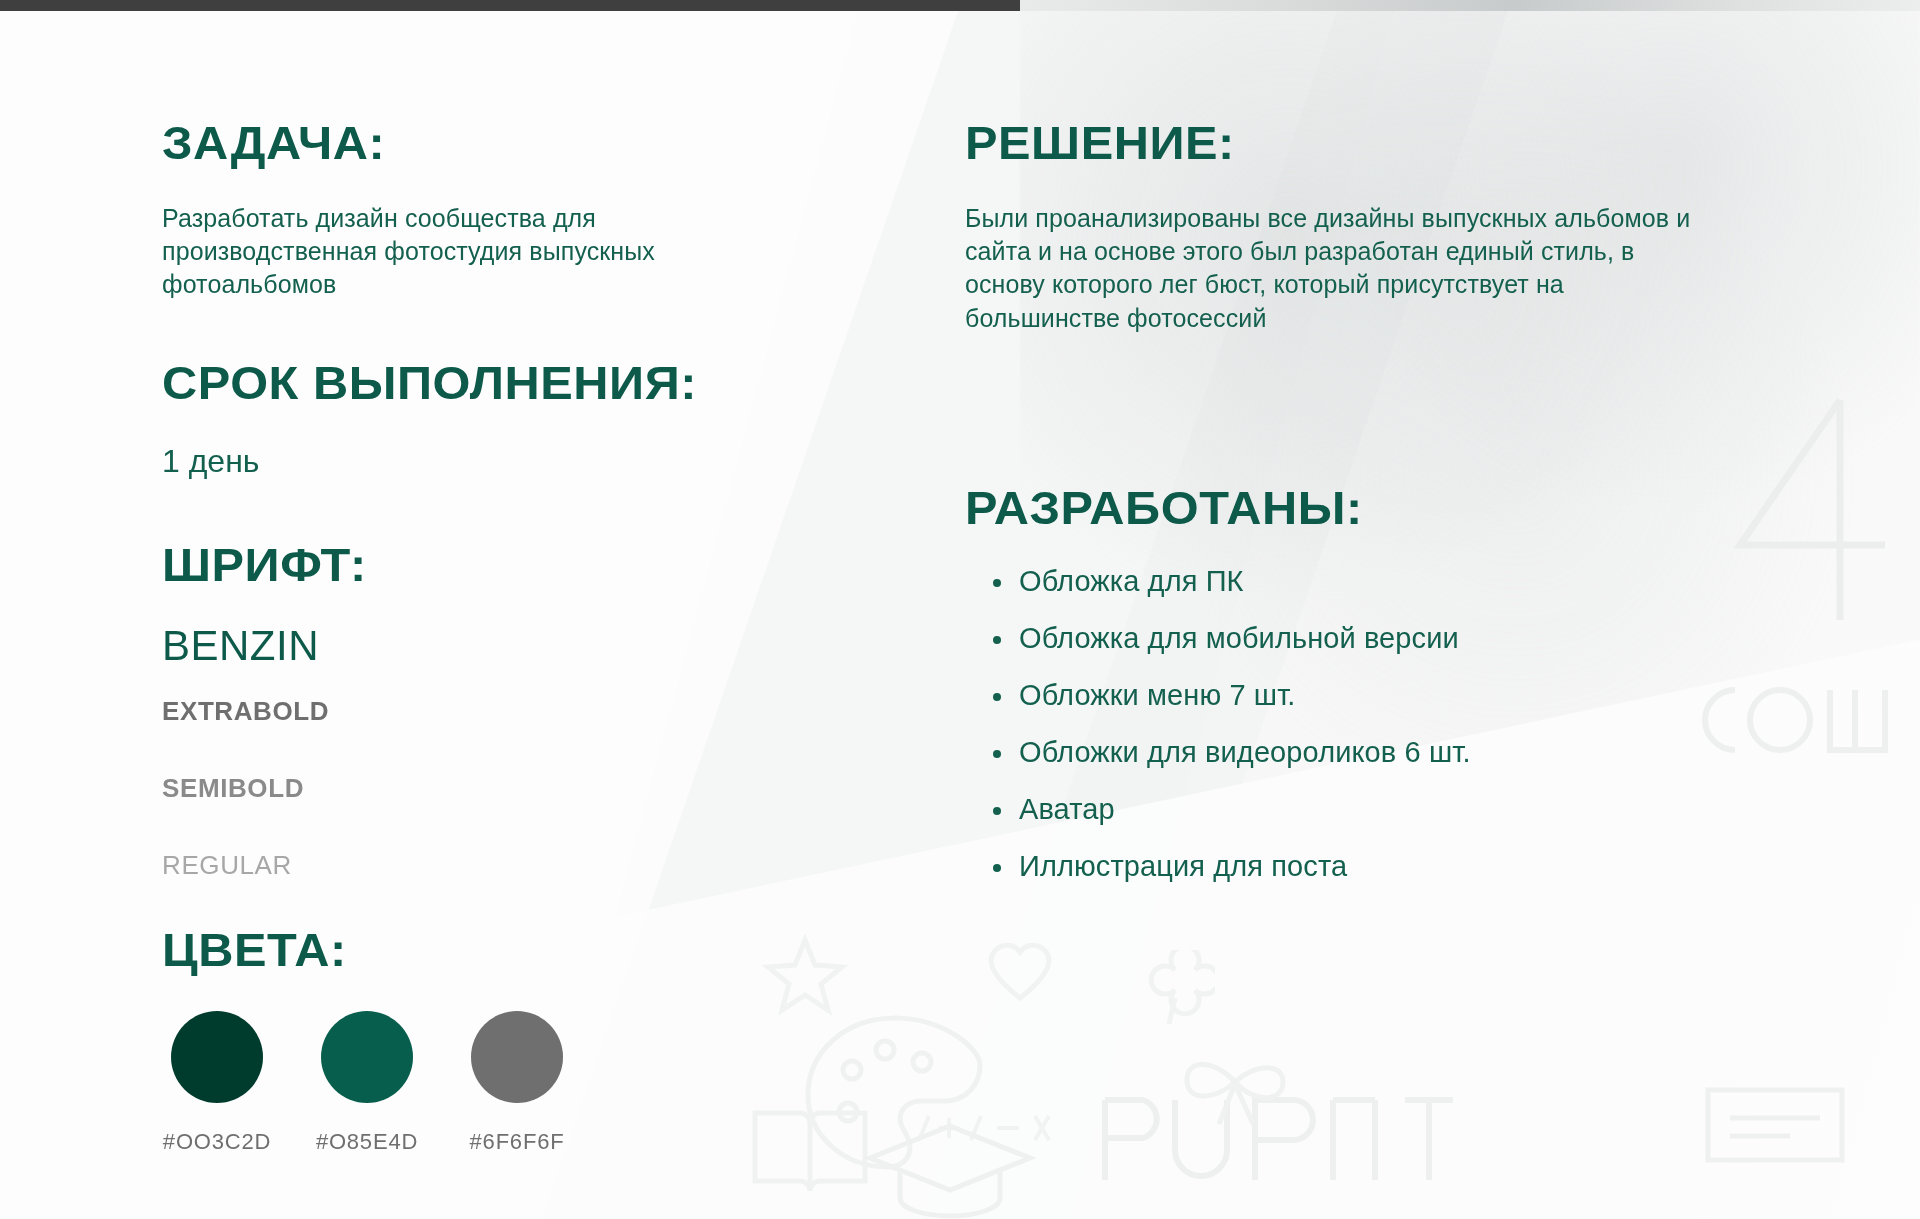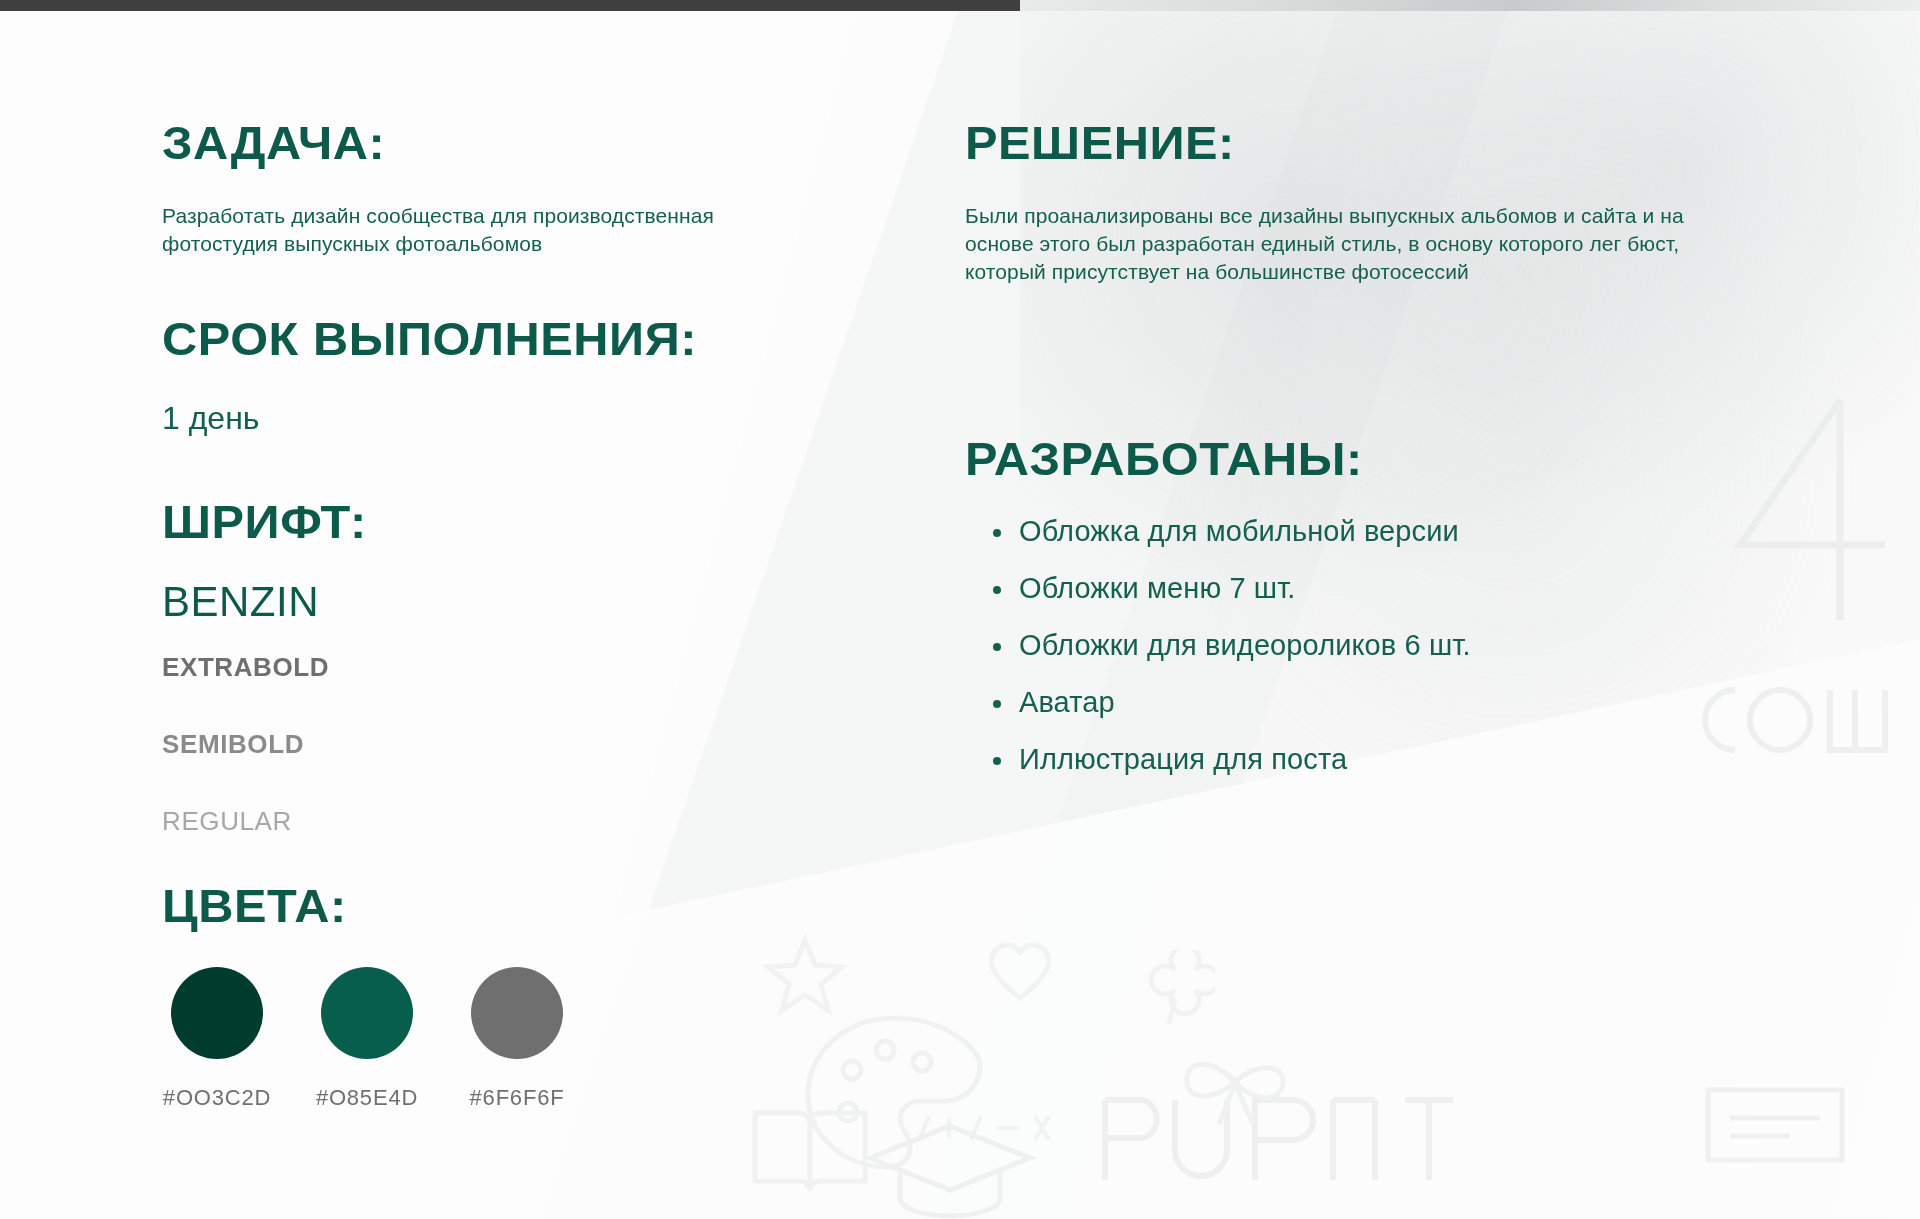--- a/index.html
+++ b/index.html
@@ -119,21 +119,21 @@
   }
   .title-задача { font-size: 47px; }
 
   p.body-text, ul.bullets li {
     font-family: "Liberation Sans", sans-serif;
     font-weight: 400;
     color: #14604f;
   }
   p.body-text {
     margin: 0;
-    font-size: 21px;
+    font-size: 25px;
     line-height: 1.33;
     letter-spacing: .1px;
   }
   .gap-after-title { height: 34px; }
   .gap-section { height: 58px; }
 
   .small-value {
     margin: 0;
     font-size: 32px;
     color: #14604f;
@@ -314,20 +314,21 @@
 
       <h2 class="section-title">РЕШЕНИЕ:</h2>
       <div class="gap-after-title"></div>
       <p class="body-text" style="max-width:745px;">Были проанализированы все дизайны выпускных альбомов и сайта и на основе этого был разработан единый стиль, в основу которого лег бюст, который присутствует на большинстве фотосессий</p>
 
       <div style="height:150px"></div>
 
       <h2 class="section-title">РАЗРАБОТАНЫ:</h2>
 
       <ul class="bullets">
+        <li>Обложка для ПК</li>
         <li>Обложка для мобильной версии</li>
         <li>Обложки меню 7 шт.</li>
         <li>Обложки для видеороликов 6 шт.</li>
         <li>Аватар</li>
         <li>Иллюстрация для поста</li>
       </ul>
     </div>
 
   </div>
 </div>

